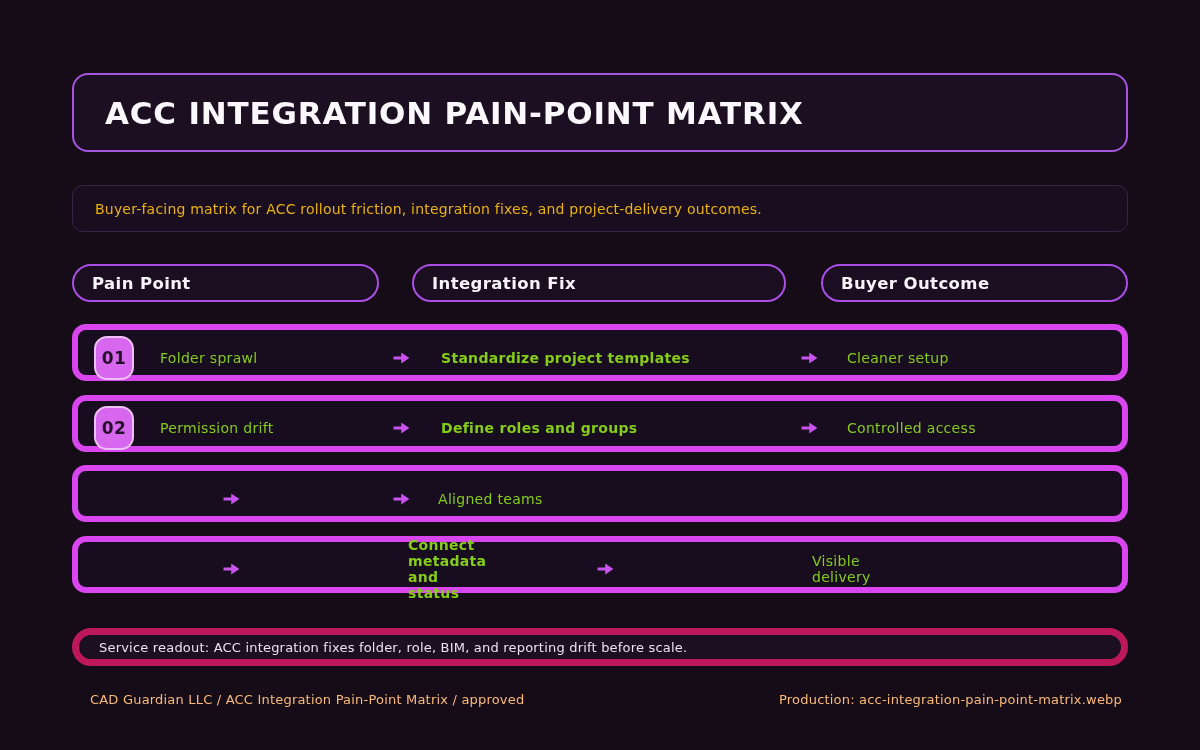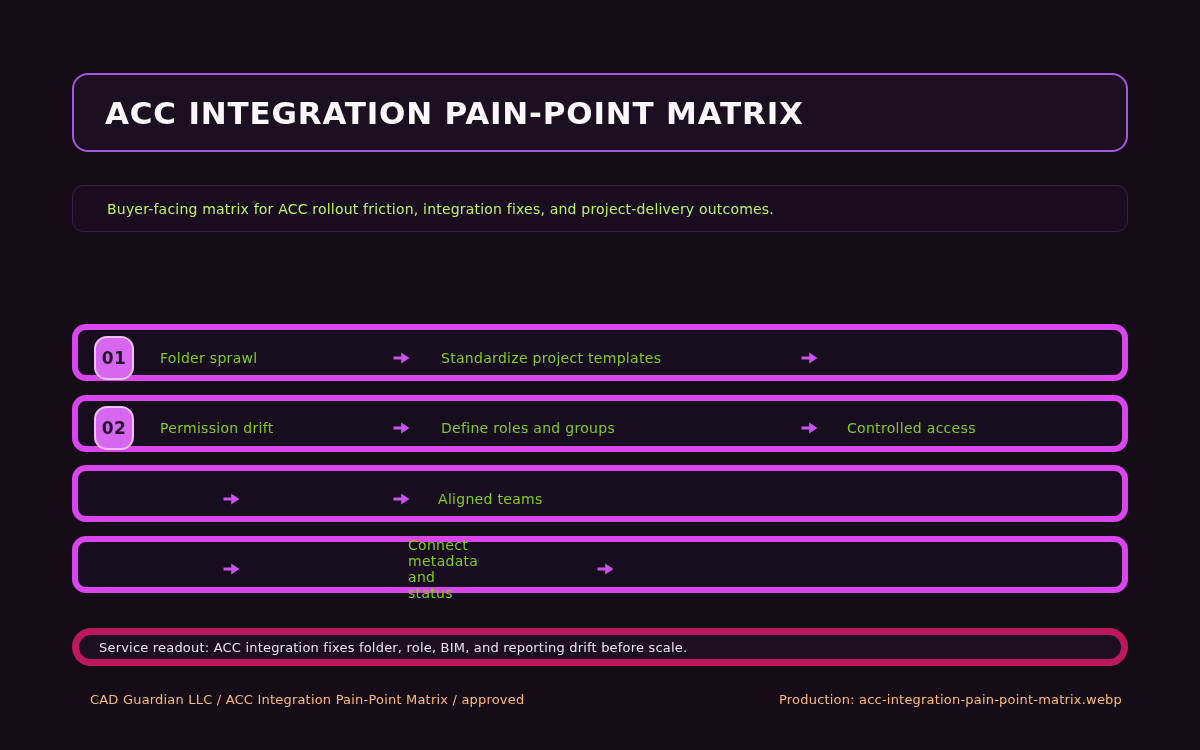--- a/index.html
+++ b/index.html
@@ -50,23 +50,22 @@
     height: 47px;
     background: #190d1f;
     border: 1px solid #3a2346;
     border-radius: 11px;
     display: flex;
     align-items: center;
     padding-left: 22px;
   }
   .subtitle-card span {
     font-size: 14px;
-    color: #bef264;
+    color: #eab308;
     letter-spacing: 0.2px;
-    margin-left: 12px;
   }
 
   
   .matrix-grid {
     display: grid;
     grid-template-columns: 307px 33px 374px 35px 307px;
   }
 
   
   .header-row {
@@ -107,21 +106,21 @@
     background: #180d1e;
     border: 6px solid #d946ef;
     border-radius: 14px;
   }
   .matrix-row .cell {
     display: flex;
     align-items: center;
     height: 55px;
   }
   .cell.pain { padding-left: 16px; }
-  .cell.fix  { padding-left: 23px; }
+  .cell.fix  { padding-left: 23px; font-weight: bold; }
   .cell.outcome { padding-left: 20px; }
   .cell.arrow-cell { justify-content: center; }
   .cell-text {
     font-size: 14px;
     color: #84cc16;
     letter-spacing: 0.3px;
   }
   .num-badge {
     width: 40px;
     height: 44px;
@@ -181,20 +180,31 @@
 <div class="canvas">
 
   <div class="block title-card">
     <h1>ACC INTEGRATION PAIN-POINT MATRIX</h1>
   </div>
 
   <div class="block subtitle-card">
     <span>Buyer-facing matrix for ACC rollout friction, integration fixes, and project-delivery outcomes.</span>
   </div>
 
+  <div class="block matrix-grid header-row">
+    <div class="col-header c1">
+      <span>Pain Point</span>
+    </div>
+    <div class="col-header c2">
+      <span>Integration Fix</span>
+    </div>
+    <div class="col-header c3">
+      <span>Buyer Outcome</span>
+    </div>
+  </div>
 
   <div class="block rows-wrap">
 
     <div class="matrix-row matrix-grid">
       <div class="cell pain">
         <div class="num-badge">
           <span>01</span>
         </div>
         <span class="cell-text">Folder sprawl</span>
       </div>
@@ -204,20 +214,23 @@
           </svg>
       </div>
       <div class="cell fix">
         <span class="cell-text">Standardize project templates</span>
       </div>
       <div class="cell arrow-cell">
         <svg class="arrow-svg" width="17" height="14" viewBox="0 0 17 14">
             <path d="M0.5 8.6 L8.2 8.6 L8.2 12.4 L16.4 7 L8.2 1.6 L8.2 5.4 L0.5 5.4 Z" fill="#ca52ee"></path>
           </svg>
       </div>
+      <div class="cell outcome">
+        <span class="cell-text">Cleaner setup</span>
+      </div>
     </div>
 
     <div class="matrix-row matrix-grid">
       <div class="cell pain">
         <div class="num-badge">
           <span>02</span>
         </div>
         <span class="cell-text">Permission drift</span>
       </div>
       <div class="cell arrow-cell">
@@ -261,20 +274,23 @@
           </svg>
       </div>
       <div class="cell fix">
         <span class="cell-text">Connect metadata and status</span>
       </div>
       <div class="cell arrow-cell">
         <svg class="arrow-svg" width="17" height="14" viewBox="0 0 17 14">
             <path d="M0.5 8.6 L8.2 8.6 L8.2 12.4 L16.4 7 L8.2 1.6 L8.2 5.4 L0.5 5.4 Z" fill="#ca52ee"></path>
           </svg>
       </div>
+      <div class="cell outcome">
+        <span class="cell-text">Visible delivery</span>
+      </div>
     </div>
 
   </div>
 
   <div class="block readout-pill">
     <span>Service readout: ACC integration fixes folder, role, BIM, and reporting drift before scale.</span>
   </div>
 
   <div class="block bottom-footer">
     <span>CAD Guardian LLC / ACC Integration Pain-Point Matrix / approved</span>

